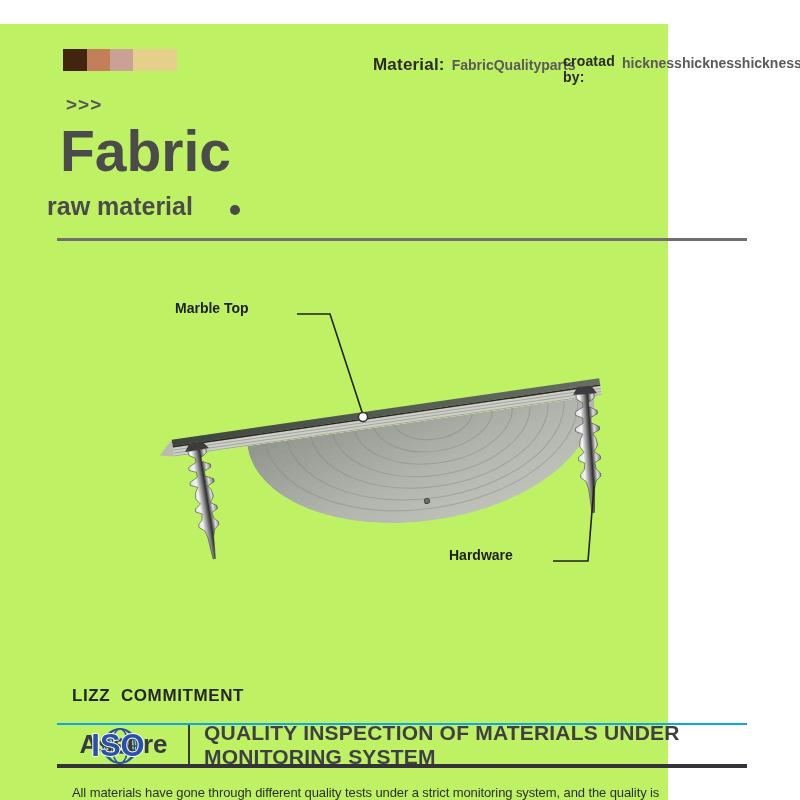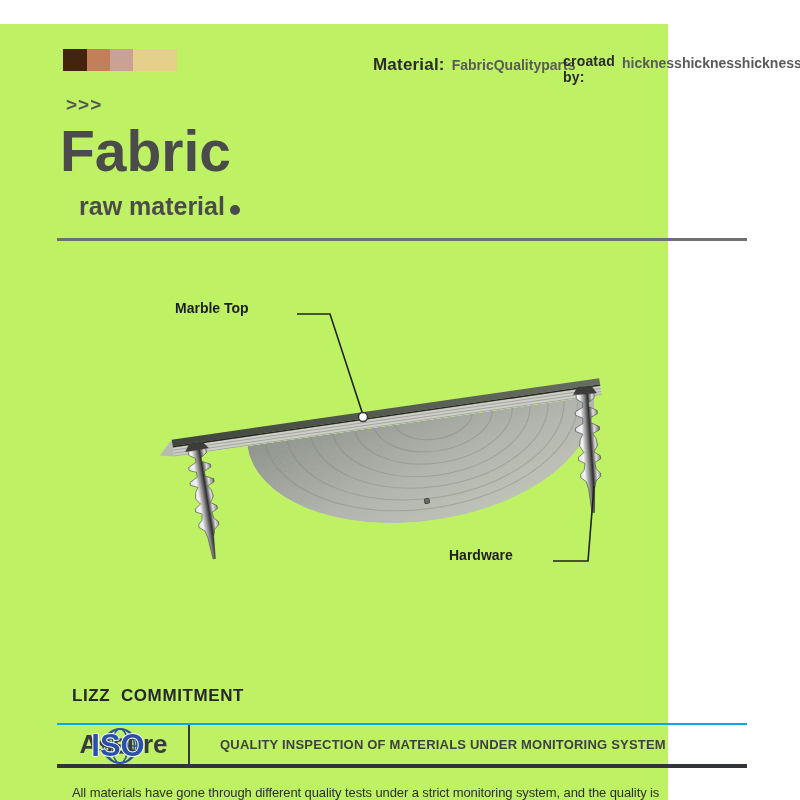--- a/index.html
+++ b/index.html
@@ -15,38 +15,38 @@
   .spec-material { left: 373px; top: 31px; }
   .spec-croatad { left: 563px; top: 29px; }
   .spec-label { font-size: 17px; font-weight: 700; color: #2b2b2b; letter-spacing: 0.2px; }
   .spec-croatad .spec-label { font-size: 14px; }
   .spec-values { display: flex; padding-top: 2px; }
   .spec-values span { font-size: 14px; font-weight: 700; color: #5a5a5a; line-height: 16px; }
 
   
   .arrows { position: absolute; left: 66px; top: 70px; font-size: 19px; font-weight: 700; color: #555; letter-spacing: 1px; }
   .heading { position: absolute; left: 60px; top: 94px; font-size: 57px; font-weight: 700; color: #4b4b4b; letter-spacing: 0px; }
-  .subheading { position: absolute; left: 79px; top: 168px; font-size: 25px; font-weight: 700; color: #4b4b4b; }
+  .subheading { position: absolute; left: 47px; top: 168px; font-size: 25px; font-weight: 700; color: #4b4b4b; }
   .sub-dot { position: absolute; left: 230px; top: 181px; width: 10px; height: 10px; border-radius: 50%; background: #4b4b4b; }
   .rule { position: absolute; left: 57px; top: 214px; width: 690px; height: 3px; background: #6f6f6f; }
 
   
   .fig-label { position: absolute; font-size: 14px; font-weight: 700; color: #1e1e1e; }
   .label-marble { left: 175px; top: 276px; }
   .label-hardware { left: 449px; top: 523px; }
   .product-svg { position: absolute; left: 0; top: 240px; }
 
   
   .commit-heading { position: absolute; left: 72px; top: 662px; font-size: 17px; font-weight: 700; color: #26262c; letter-spacing: 0.6px; white-space: pre; }
   .commit-bar { position: absolute; left: 57px; top: 699px; width: 690px; height: 45px; border-top: 2px solid #0ea5e9; border-bottom: 4px solid #33333a; display: flex; }
   .commit-badge { position: relative; width: 133px; height: 100%; border-right: 2px solid #3a3a3e; }
   .badge-globe { position: absolute; left: 41px; top: 1px; }
   .badge-assure { position: absolute; left: 0; top: 0; width: 133px; height: 39px; display: flex; align-items: center; justify-content: center; font-size: 26px; font-weight: 700; color: #3a3a42; }
   .badge-iso { position: absolute; left: 0; top: 1px; width: 122px; height: 39px; display: flex; align-items: center; justify-content: center; font-size: 31px; font-weight: 700; color: #2b50a8; text-shadow: 1px 0 0 #fff, -1px 0 0 #fff, 0 1px 0 #fff, 0 -1px 0 #fff; }
-  .commit-statement { flex: 1; display: flex; align-items: center; padding-left: 30px; font-size: 13px; font-weight: 700; color: #3f3f44; letter-spacing: 0.2px; }
+  .commit-statement { flex: 1; display: flex; align-items: center; padding-left: 14px; font-size: 21px; font-weight: 700; color: #3f3f44; letter-spacing: 0.2px; }
   .commit-note { position: absolute; left: 72px; top: 761px; font-size: 13px; font-weight: 400; color: #2e2e2e; letter-spacing: -0.1px; }
 </style>
 </head>
 <body>
 
 <div class="page">
 
   <div class="swatches">
     <div class="swatch" style="width: 24px; background: rgb(66, 36, 15);"></div>
     <div class="swatch" style="width: 23px; background: rgb(194, 128, 90);"></div>

